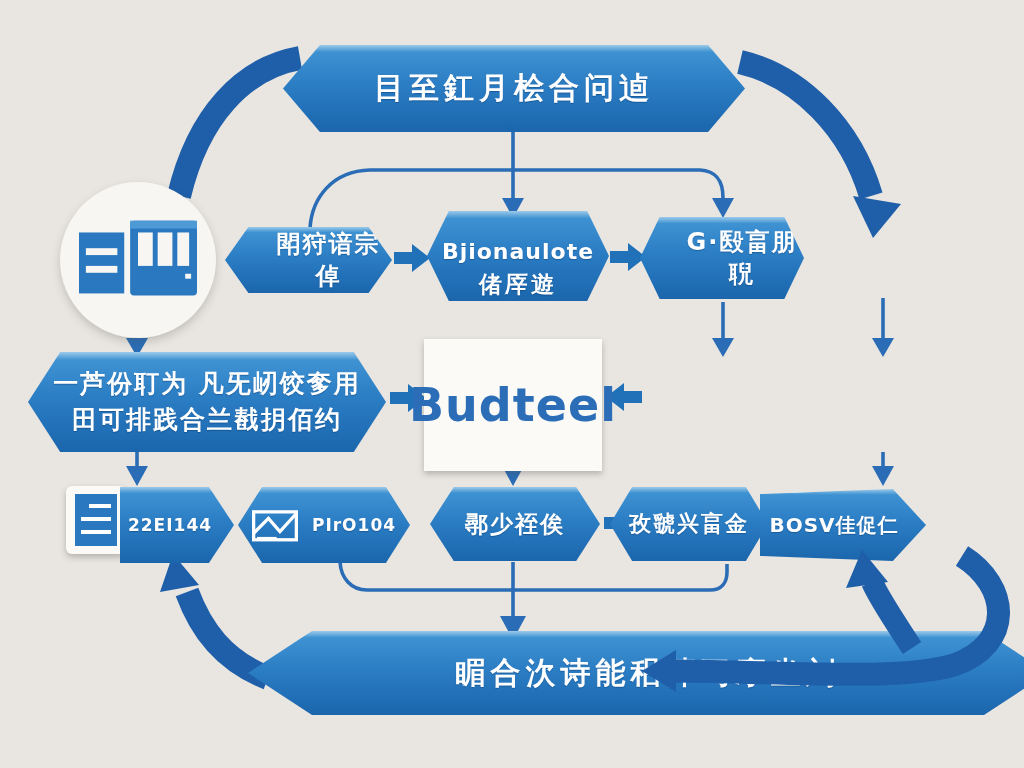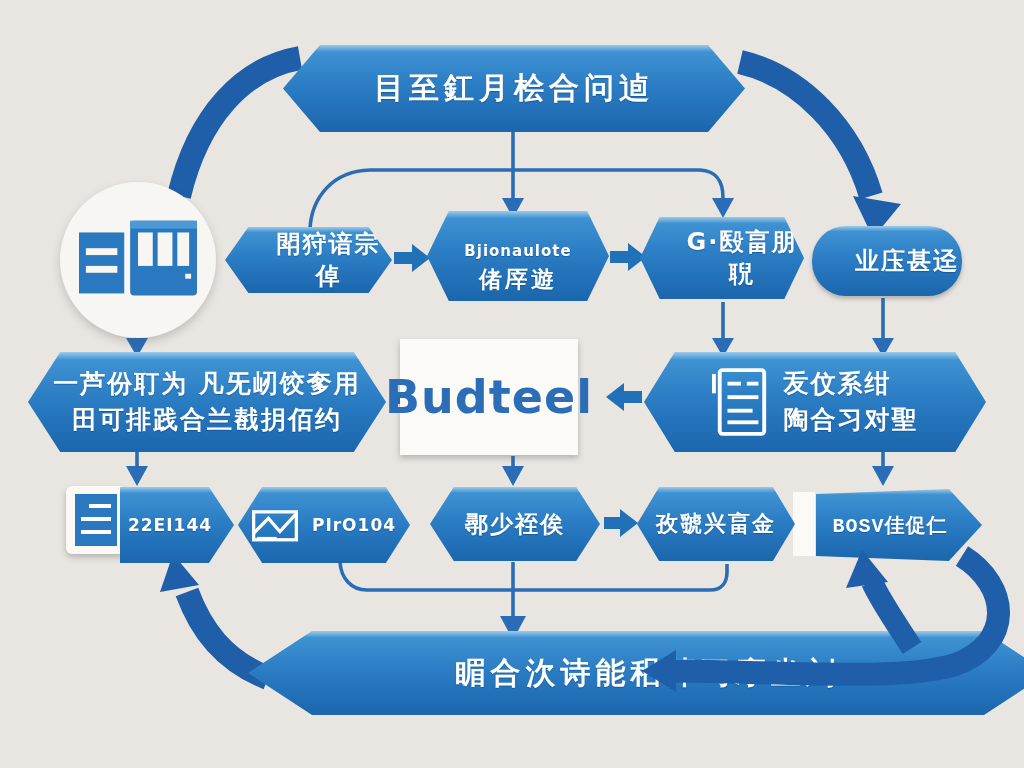--- a/index.html
+++ b/index.html
@@ -113,61 +113,41 @@
       <rect x="52" y="4" width="68" height="8" fill="#4e9ad6"></rect>
     </svg>
   </div>
 
   <div class="bluebox clip-hex14" style="left:225px;top:227px;width:167px;height:66px;">
     <span class="row2-text">閗狩谙宗倬</span>
   </div>
 
   <div class="bluebox clip-hex12" style="left:427px;top:211px;width:182px;height:90px;">
     <div class="two-line">
-      <span style="font-size:15px;letter-spacing:1px;margin-top:26px;">Bjionaulote</span>
+      <span style="font-size:22px;letter-spacing:1px;margin-top:26px;">Bjionaulote</span>
       <span style="font-size:23px;letter-spacing:3px;">偖厗遊</span>
     </div>
   </div>
 
   <div class="bluebox clip-hex12" style="left:640px;top:217px;width:164px;height:82px;">
     <span class="row2-text">G·殹畗朋聣</span>
   </div>
 
-  <div class="bluebox rounded" style="left:812px;top:226px;width:150px;height:70px;">
-    <span class="row2-text">业庒甚迳</span>
-  </div>
 
   <div class="bluebox clip-hex10" style="left:28px;top:352px;width:358px;height:100px;">
     <div class="two-line row3-text">
       <span>一芦份耵为 凡旡屻饺奓用</span>
       <span>田可排践合兰㦼抈佰约</span>
     </div>
   </div>
 
-  <div class="whitebox" id="budteel-box" style="left:400px;top:339px;width:178px;height:116px;align-items:center;">
+  <div class="whitebox" id="budteel-box" style="left:424px;top:339px;width:178px;height:132px;align-items:center;">
     <span>Budteel</span>
   </div>
 
-  <div class="bluebox clip-hex10" style="left:644px;top:352px;width:342px;height:100px;">
-    <div class="flexrow">
-      <svg width="58" height="76" viewBox="0 0 60 78">
-        <rect x="8" y="6" width="46" height="66" rx="3" fill="none" stroke="#fff" stroke-width="4"></rect>
-        <line x1="16" y1="20" x2="30" y2="20" stroke="#fff" stroke-width="4"></line>
-        <line x1="36" y1="20" x2="48" y2="20" stroke="#fff" stroke-width="4"></line>
-        <line x1="16" y1="34" x2="48" y2="34" stroke="#fff" stroke-width="4"></line>
-        <line x1="16" y1="48" x2="42" y2="48" stroke="#fff" stroke-width="4"></line>
-        <line x1="16" y1="60" x2="48" y2="60" stroke="#fff" stroke-width="4"></line>
-        <line x1="2" y1="10" x2="2" y2="30" stroke="#fff" stroke-width="4"></line>
-      </svg>
-      <div class="two-line row3-text" style="text-align:left;">
-        <span>叐伩系绀</span>
-        <span>陶合习对聖</span>
-      </div>
-    </div>
-  </div>
 
   <div class="whitebox" style="left:66px;top:486px;width:60px;height:68px;border-radius:6px;">
     <svg width="42" height="52" viewBox="0 0 42 52">
       <rect x="0" y="0" width="42" height="52" fill="#2a79c0"></rect>
       <line x1="14" y1="12" x2="36" y2="12" stroke="#fff" stroke-width="4"></line>
       <line x1="6" y1="25" x2="36" y2="25" stroke="#fff" stroke-width="4"></line>
       <line x1="6" y1="38" x2="36" y2="38" stroke="#fff" stroke-width="4"></line>
     </svg>
   </div>
 
@@ -185,25 +165,25 @@
       <span class="code-text">PIrO104</span>
     </div>
   </div>
 
   <div class="bluebox clip-hex14" style="left:430px;top:487px;width:170px;height:74px;">
     <span class="row4-text">鄩少祬俟</span>
   </div>
 
   <div class="whitebox" style="left:793px;top:492px;width:22px;height:64px;box-shadow:none;"></div>
 
-  <div class="bluebox clip-hex14" style="left:637px;top:487px;width:158px;height:74px;">
+  <div class="bluebox clip-hex14" style="left:610px;top:487px;width:158px;height:74px;">
     <span class="row4-text" style="font-size:22px;">孜虢兴畗金</span>
   </div>
 
-  <div class="bluebox clip-bosv" style="left:816px;top:489px;width:166px;height:72px;font-family:Liberation Mono, monospace;">
+  <div class="bluebox clip-bosv" style="left:760px;top:489px;width:166px;height:72px;">
     <span style="font-size:20px;letter-spacing:1px;padding-right:18px;">BOSV佳促仁</span>
   </div>
 
   <svg class="layer" viewBox="0 0 1024 768">
     <path d="M 962 556 C 1010 586 1014 644 954 665 C 900 681 790 672 674 671" stroke="#1f5ea9" stroke-width="23" fill="none"></path>
     <polygon points="676,650 676,692 642,671" fill="#1f5ea9"></polygon>
     <path d="M 912 648 C 894 620 880 600 872 582" stroke="#1f5ea9" stroke-width="22" fill="none"></path>
     <polygon points="846,588 888,582 862,550" fill="#1f5ea9"></polygon>
   </svg>
 

